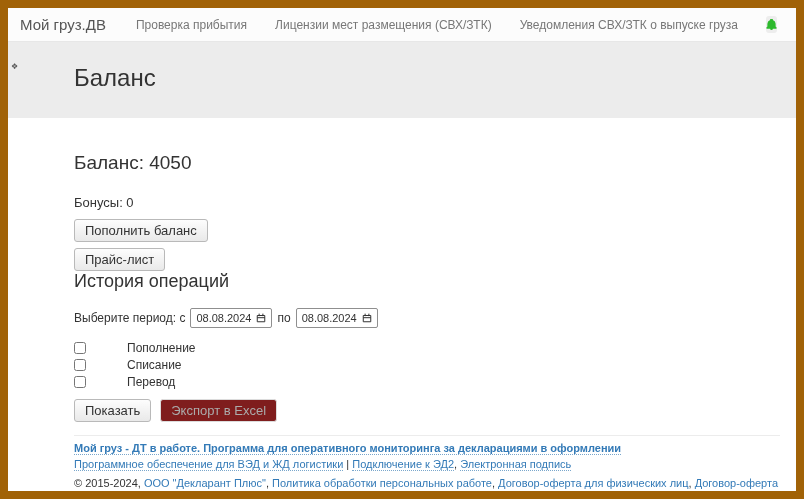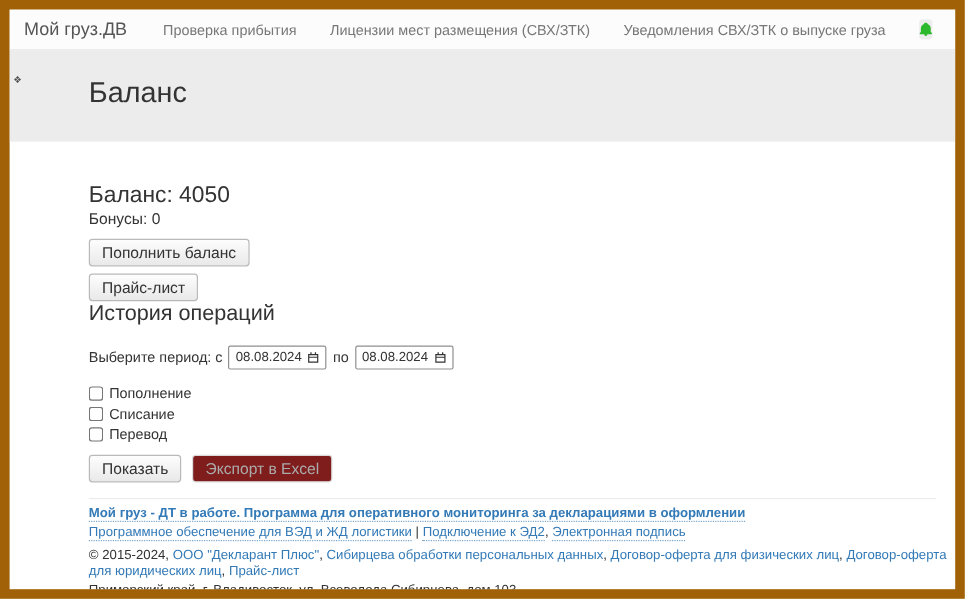--- a/index.html
+++ b/index.html
@@ -21,41 +21,41 @@
   }
   .nav-white-box { width:42px; height:17px; background:#fff; margin-left:8px; }
   .region { margin-left:14px; font-size:12px; color:#777; white-space:nowrap; cursor:pointer; }
   
   .band { height:76px; background:#ececec; position:relative; }
   .band .title { padding:22px 0 0 66px; font-size:24px; font-weight:400; color:#333; }
   .collapse-glyph { position:absolute; left:3px; top:20px; font-size:8px; color:#555; cursor:pointer; }
   
   .content { padding-left:66px; }
   .balance-line { font-size:19px; color:#333; margin-top:34px; }
-  .bonus-line { font-size:13px; color:#333; margin-top:1px; }
+  .bonus-line { font-size:13px; color:#333; margin-top:21px; }
   .btn {
     display:inline-block; font-size:13px; color:#333;
     background:linear-gradient(#fdfdfd,#e9e9e9); border:1px solid #b9b9b9;
     border-radius:3px; padding:3px 10px; cursor:pointer; white-space:nowrap;
   }
   .btn-topup { margin-top:9px; }
   .btn-price { margin-top:6px; }
   .btn-disabled {
     color:#ababab; background:#7f1d1d; border-color:#dcdcdc; cursor:default;
   }
   .history-title { font-size:18px; font-weight:400; color:#333; }
   .period-row { margin-top:16px; display:flex; align-items:center; font-size:12px; color:#333; }
   .date-box {
     display:inline-flex; align-items:center; margin:0 5px;
     border:1px solid #8f8f8f; border-radius:2px; background:#fff;
     padding:3px 5px; font-size:11px; color:#333; cursor:text;
   }
   .date-box .cal { margin-left:5px; display:inline-flex; cursor:pointer; }
   .filters { margin-top:13px; }
-  .filter-row { display:flex; align-items:center; font-size:12px; color:#333; margin-bottom:3px; }
+  .filter-row { display:flex; align-items:center; font-size:12px; color:#333; margin-bottom:3px;gap:36px; }
   .filter-row input { width:12px; height:12px; margin:0 5px 0 0; cursor:pointer; }
   .actions { margin-top:10px; display:flex; gap:9px; }
   .divider { border:none; border-top:1px solid #ececec; margin:13px 16px 0 0; }
   
   .footer { margin-top:6px; font-size:11px; color:#333; line-height:13px; }
   .footer a { color:#337ab7; text-decoration:none; cursor:pointer; }
   .f-row { margin-top:3px; }
   .dotted { border-bottom:1px dotted #7aa7cc; }
   .f-promo { font-weight:bold; }
   .f-copy { margin-top:6px; }
@@ -142,20 +142,20 @@
     <hr class="divider">
 
     <div class="footer">
       <div class="f-row f-promo">
         <a class="dotted">Мой груз - ДТ в работе. Программа для оперативного мониторинга за декларациями в оформлении</a>
       </div>
       <div class="f-row">
         <a class="dotted">Программное обеспечение для ВЭД и ЖД логистики</a><span> | </span><a class="dotted">Подключение к ЭД2</a><span>, </span><a class="dotted">Электронная подпись</a>
       </div>
       <div class="f-row f-copy">
-        <span>© 2015-2024, </span><a>ООО "Декларант Плюс"</a><span>, </span><a>Сибирцева обработки персональных данных</a><span>, </span><a>Договор-оферта для физических лиц</a><span>, </span><a>Договор-оферта для юридических лиц</a><span>, </span><a>Прайс-лист</a>
+        <span>© 2015-2024, </span><a>ООО "Декларант Плюс"</a><span>, </span><a>Политика обработки персональных работе</a><span>, </span><a>Договор-оферта для физических лиц</a><span>, </span><a>Договор-оферта для юридических лиц</a><span>, </span><a>Прайс-лист</a>
       </div>
       <div class="f-row">Приморский край, г. Владивосток, ул. Всеволода Сибирцева, дом 103</div>
 
     </div>
 
   </div>
 </div>
 
 </body></html>

